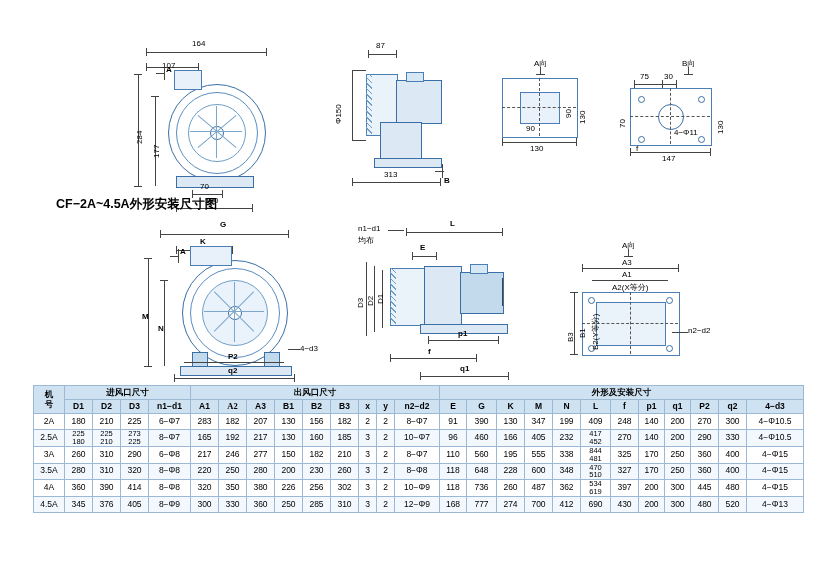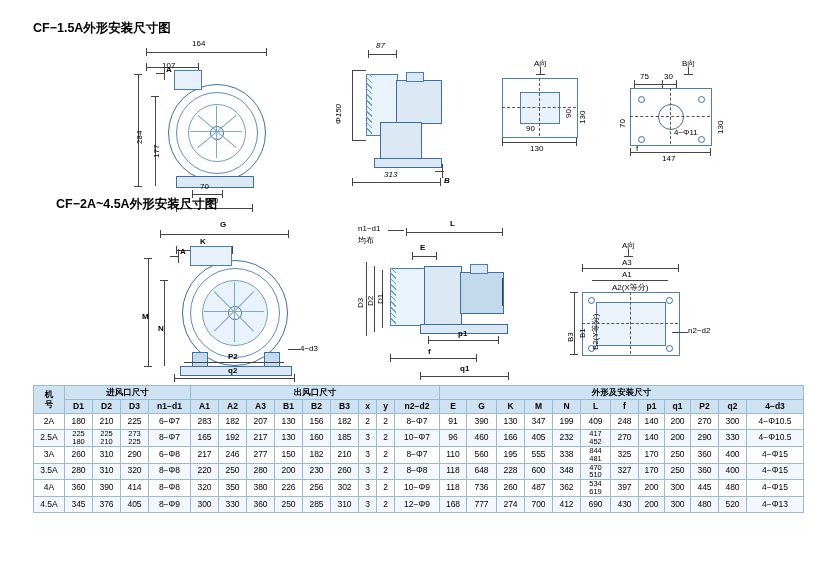--- a/index.html
+++ b/index.html
@@ -73,21 +73,20 @@
   table.spec tbody td { height:15px; background:#fff; }
   table.spec tbody tr:nth-child(even) td { background:#f2f8fd; }
   .model { font-weight:normal; }
   .stack { display:block; line-height:1.05; font-size:7.5px; }
 </style>
 </head>
 <body>
 
 <div class="page">
 
-  <div class="sec-title" id="title1">CF−1.5A外形安装尺寸图</div>
 
   <div class="dwg" style="left:130px; top:36px; width:190px; height:150px;">
 
     <div class="ln hl thin" style="left:16px; top:16px; width:120px;"></div>
     <div class="ln vl thin" style="left:16px; top:12px; height:8px;"></div>
     <div class="ln vl thin" style="left:136px; top:12px; height:8px;"></div>
     <div class="dim" style="left:62px; top:3px;">164</div>
 
     <div class="ln hl thin" style="left:16px; top:31px; width:52px;"></div>
     <div class="ln vl thin" style="left:16px; top:27px; height:8px;"></div>
@@ -125,21 +124,21 @@
     <div class="ln vl thin" style="left:62px; top:154px; height:8px;"></div>
     <div class="ln vl thin" style="left:92px; top:154px; height:8px;"></div>
     <div class="dim" style="left:70px; top:146px;">70</div>
 
     <div class="ln hl thin" style="left:46px; top:172px; width:76px;"></div>
     <div class="ln vl thin" style="left:46px; top:168px; height:8px;"></div>
     <div class="ln vl thin" style="left:122px; top:168px; height:8px;"></div>
     <div class="dim" style="left:75px; top:160px;">130</div>
   </div>
 
-  <div class="dwg" style="left:330px; top:36px; width:140px; height:150px;font-style:italic;">
+  <div class="dwg" style="left:330px; top:36px; width:140px; height:150px;">
 
     <div class="ln hl thin" style="left:38px; top:18px; width:28px;"></div>
     <div class="ln vl thin" style="left:38px; top:14px; height:8px;"></div>
     <div class="ln vl thin" style="left:66px; top:14px; height:8px;"></div>
     <div class="dim" style="left:46px; top:5px;">87</div>
 
     <div class="ln vl thin" style="left:22px; top:34px; height:70px;"></div>
     <div class="ln hl thin" style="left:22px; top:34px; width:14px;"></div>
     <div class="ln hl thin" style="left:22px; top:104px; width:14px;"></div>
     <div class="boxb" style="left:36px; top:38px; width:30px; height:60px; background:#eaf2fa;"></div>
@@ -357,21 +356,21 @@
         <th colspan="4">进风口尺寸</th>
         <th colspan="9">出风口尺寸</th>
         <th colspan="12">外形及安装尺寸</th>
       </tr>
       <tr>
         <th style="width:23px;">D1</th>
         <th style="width:23px;">D2</th>
         <th style="width:23px;">D3</th>
         <th style="width:37px;">n1−d1</th>
         <th style="width:23px;">A1</th>
-        <th style="width:23px;">A2</th>
+        <th style="width:23px;font-family:Liberation Serif, serif;">A2</th>
         <th style="width:23px;">A3</th>
         <th style="width:23px;">B1</th>
         <th style="width:23px;">B2</th>
         <th style="width:23px;">B3</th>
         <th style="width:13px;">x</th>
         <th style="width:13px;">y</th>
         <th style="width:40px;">n2−d2</th>
         <th style="width:22px;">E</th>
         <th style="width:25px;">G</th>
         <th style="width:23px;">K</th>

